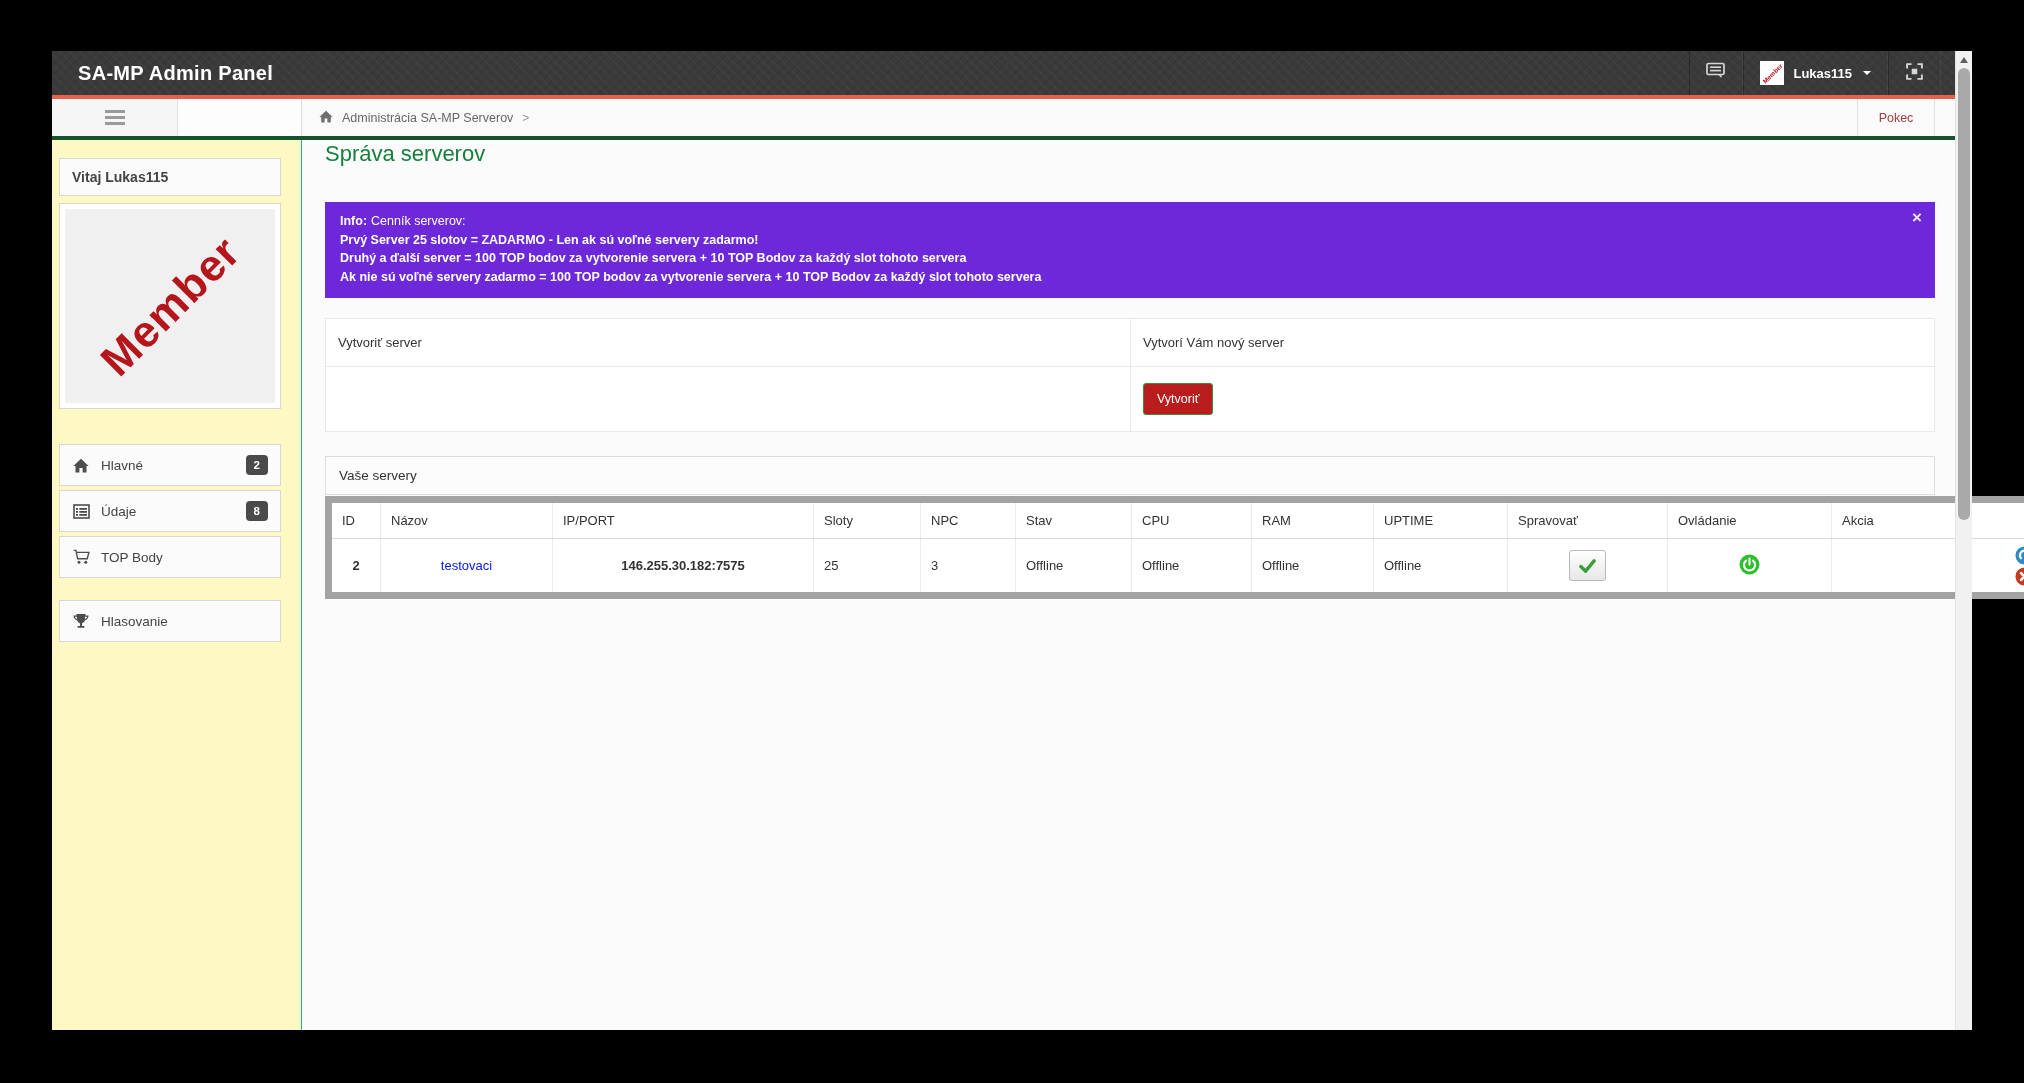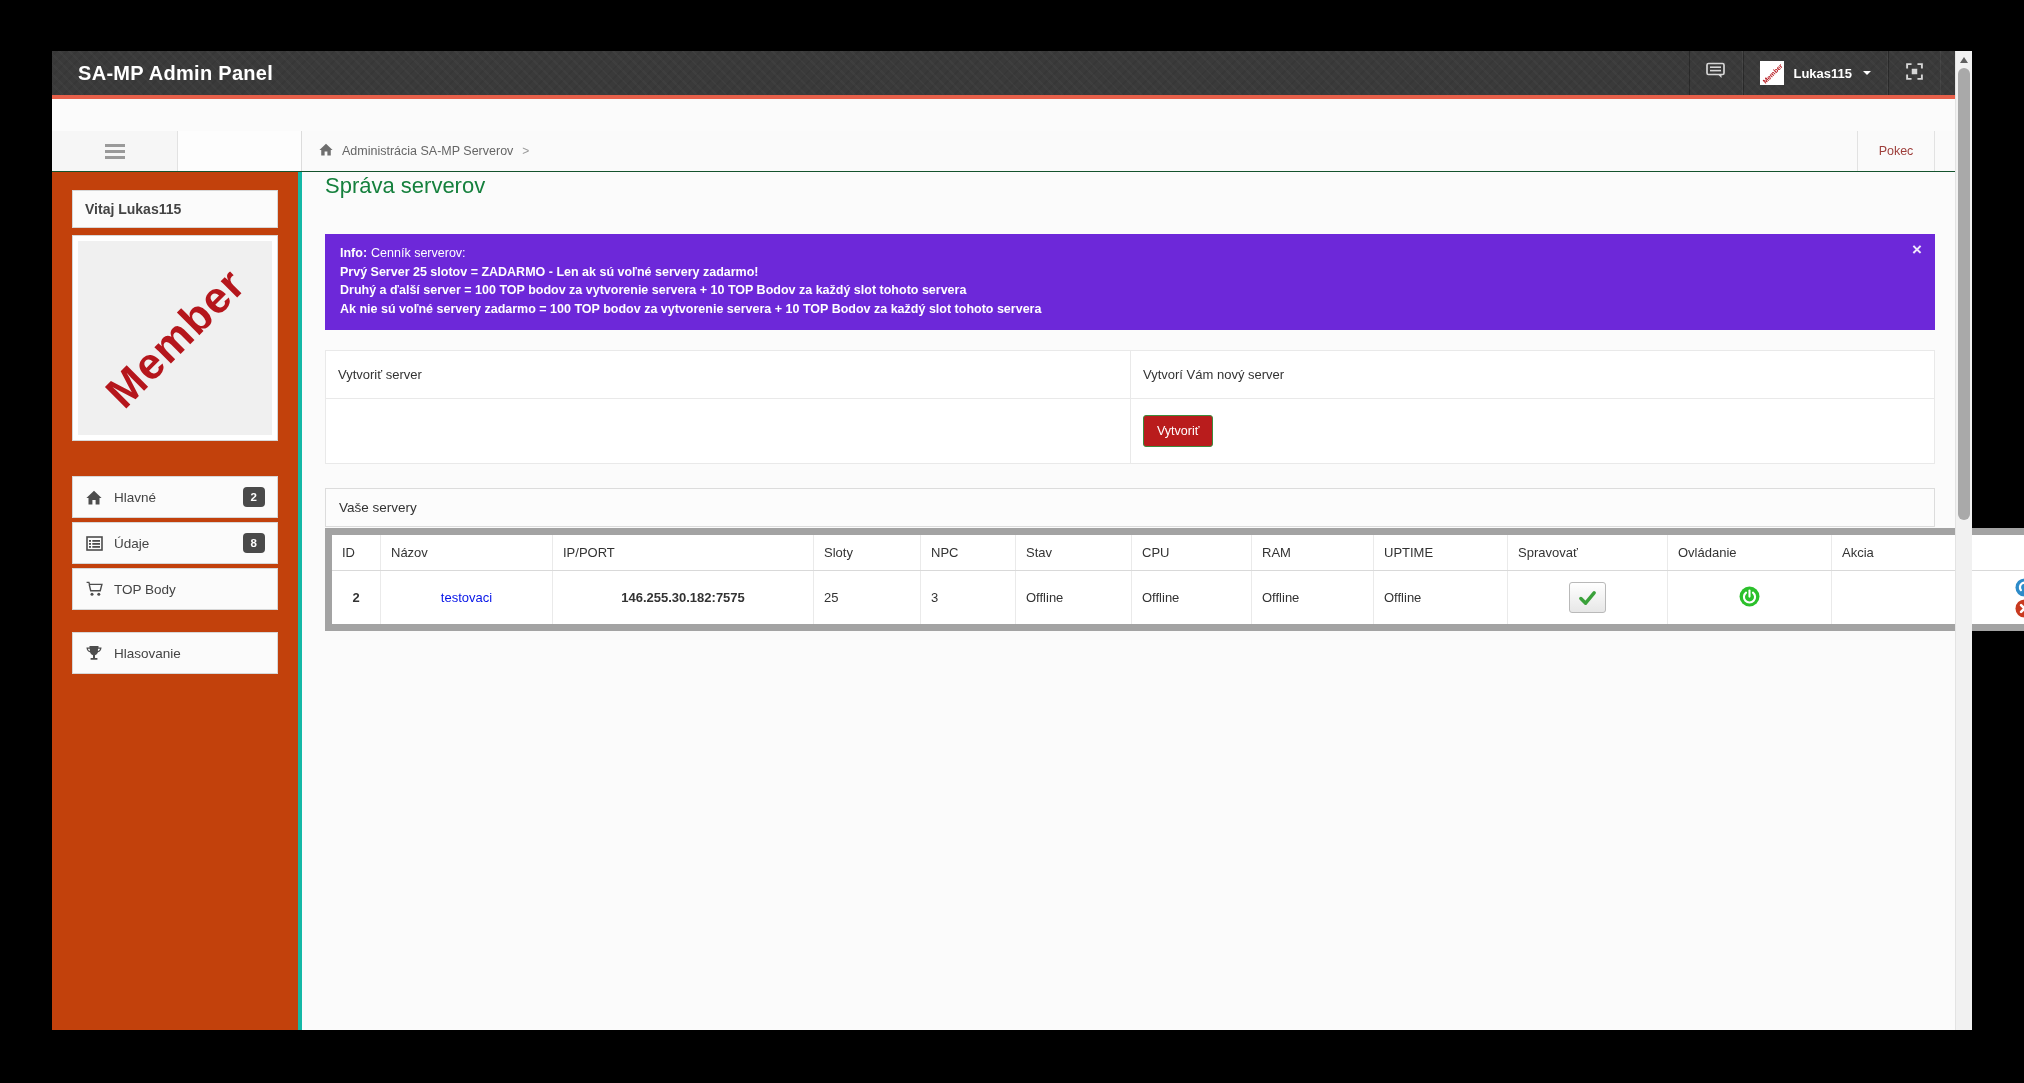--- a/index.html
+++ b/index.html
@@ -20,35 +20,35 @@
   .nav-cell:last-child { margin-right:14px; }
   .user-cell { gap:9px; }
   .avatar { width:24px; height:24px; background:#fff; display:flex; align-items:center; justify-content:center; overflow:hidden; }
   .avatar span { color:#b5161c; font-size:6.5px; font-weight:bold; transform:rotate(-45deg); white-space:nowrap; }
   .username { color:#fff; font-size:13px; font-weight:bold; }
   .caret-down { width:0; height:0; border-left:4px solid transparent; border-right:4px solid transparent; border-top:4px solid #fff; margin-left:2px; }
 
   .red-line { height:4px; background:#e7604a; }
 
   
-  .topbar { height:41px; background:#fafafa; border-bottom:1px solid #14532d; display:flex; align-items:stretch;margin-top:32px; }
+  .topbar { height:41px; background:#fafafa; border-bottom:4px solid #14532d; display:flex; align-items:stretch; }
   .toggle-cell { width:126px; background:#f6f6f6; border-right:1px solid #e2e2e2; display:flex; align-items:center; justify-content:center; cursor:pointer; }
   .hamburger { display:flex; flex-direction:column; gap:3px; }
   .hamburger i { display:block; width:20px; height:3px; background:#9a9a9a; }
   .logo-cell { width:124px; background:#fdfdfd; border-right:1px solid #dcdcdc; }
   .breadcrumb { display:flex; align-items:center; gap:9px; padding-left:17px; font-size:12.5px; color:#666; }
   .crumb-sep { color:#999; font-size:12px; }
   .topbar-spacer { flex:1; }
   .pokec-cell { width:78px; border-left:1px solid #e2e2e2; border-right:1px solid #e2e2e2; display:flex; align-items:center; justify-content:center;
     color:#9e3f3b; font-size:12.5px; cursor:pointer; }
   .topbar-endpad { width:20px; }
 
   
   .body-row { flex:1; display:flex; min-height:0; }
-  .sidebar { width:250px; background:#c2410c; border-right:4px solid #14b8a6; padding:18px 20px 0 20px; }
+  .sidebar { width:250px; background:#fef9c3; border-right:1px solid #14b8a6; padding:18px 20px 0 7px; }
   .side-box { border:1px solid #d7d7d7; background:#fbfbfb; }
   .welcome-box { padding:10px 12px; font-size:14px; font-weight:600; color:#444; }
   .member-box { margin-top:7px; height:206px; background:#fff; padding:5px; }
   .member-inner { width:100%; height:100%; background:#f0f0f0; display:flex; align-items:center; justify-content:center; overflow:hidden; }
   .member-inner span { color:#b5161c; font-size:44px; font-weight:bold; transform:rotate(-45deg); letter-spacing:1px; }
   .side-menu { margin-top:35px; }
   .menu-item { height:42px; margin-bottom:4px; display:flex; align-items:center; padding:0 12px; font-size:13.5px; color:#444; cursor:pointer; }
   .menu-item .mi-icon { width:18px; height:16px; margin-right:11px; display:flex; align-items:center; justify-content:center; }
   .badge { margin-left:auto; background:#4a4a4a; color:#fff; font-size:11.5px; font-weight:bold; padding:4px 8px; border-radius:4px; }
   .side-menu-2 { margin-top:22px; }

